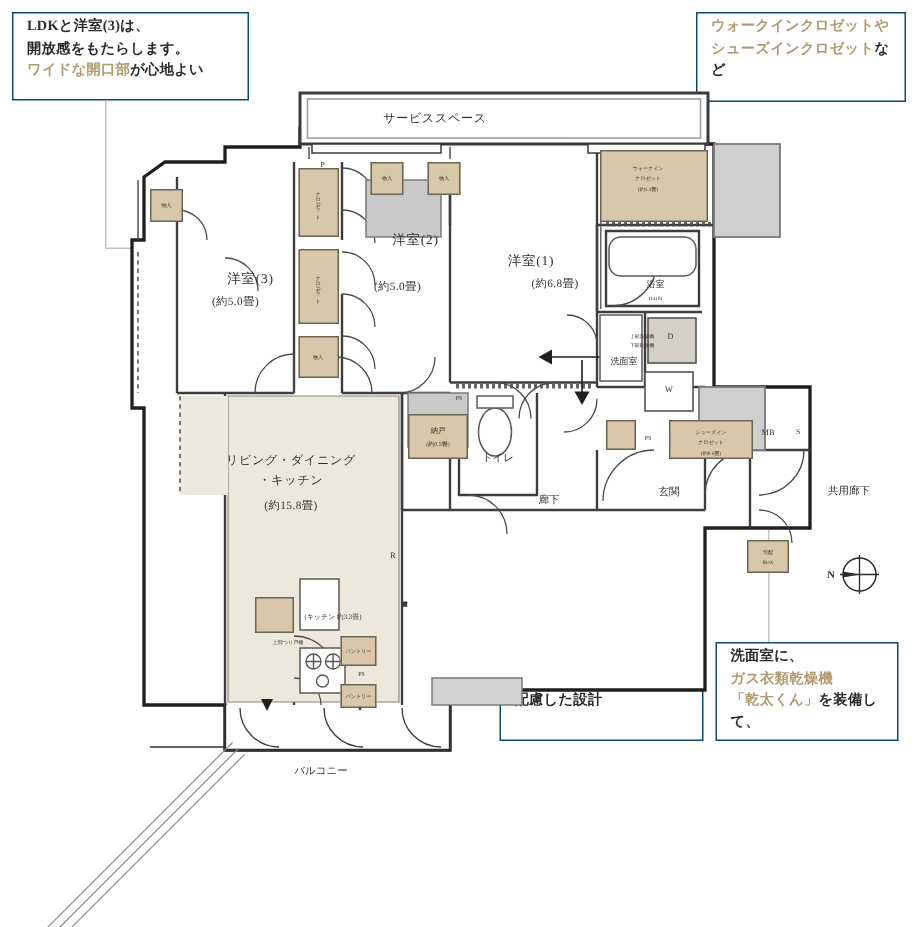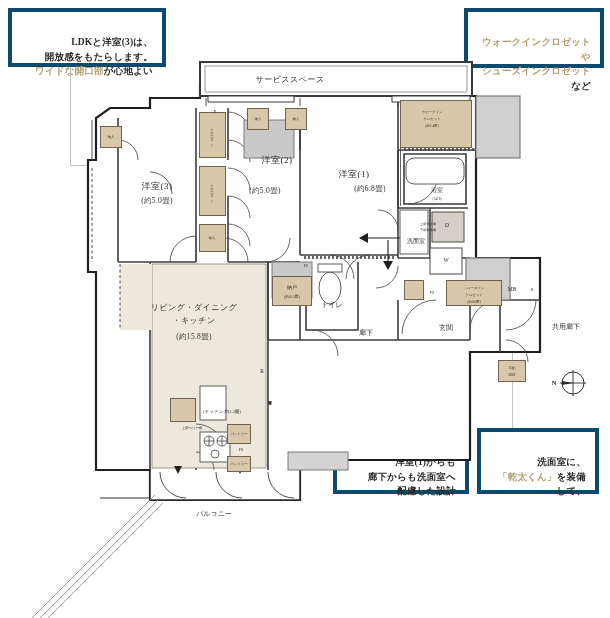--- a/index.html
+++ b/index.html
@@ -1,23 +1,23 @@
 <!DOCTYPE html>
 <html><head>
 <meta charset="utf-8">
 <style>
   html,body{margin:0;padding:0;background:#ffffff;}
   body{width:610px;height:618px;position:relative;
        font-family:"Liberation Serif","DejaVu Serif",serif;
        color:#2b2b2b;overflow:hidden;}
 
   
-  .callout{position:absolute;border:4px solid #0c4a6e;background:#fff;
-           box-sizing:border-box;padding:23px 9px;line-height:1.55;
-           font-size:9.5px;font-weight:bold;color:#2b2b2b;letter-spacing:.2px;text-align:right;}
+  .callout{position:absolute;border:1px solid #0c4a6e;background:#fff;
+           box-sizing:border-box;padding:2px 9px;line-height:1.55;
+           font-size:9.5px;font-weight:bold;color:#2b2b2b;letter-spacing:.2px;}
   .callout .hl{color:#b29a6f;}
   .leader{position:absolute;background:#c9c4bb;}
 
   
   #plan{position:absolute;left:0;top:0;width:610px;height:618px;}
 
   
   .lbl{position:absolute;color:#33302c;white-space:nowrap;
        font-family:"Liberation Serif","DejaVu Serif",serif;}
   .lbl.c{transform:translate(-50%,-50%);}
@@ -54,20 +54,21 @@
 
 <div class="callout" style="left:333px;top:428px;width:136px;height:66px;">
   <div>洋室(1)からも</div>
   <div>廊下からも洗面室へ</div>
   <div>配慮した設計</div>
 </div>
 <div class="leader" style="left:401px;top:300px;width:1px;height:128px;"></div>
 
 <div class="callout" style="left:477px;top:428px;width:122px;height:66px;">
   <div>洗面室に、</div>
+  <div><span class="hl">ガス衣類乾燥機</span></div>
   <div><span class="hl">「乾太くん」</span>を装備して、</div>
 </div>
 <div class="leader" style="left:512px;top:310px;width:1px;height:118px;"></div>
 
 <div id="plan">
 
 <svg class="arcsvg" width="610" height="618">
   <defs>
     <pattern id="dots" width="4" height="4" patternUnits="userSpaceOnUse">
       <rect width="2" height="4" fill="#4a4a4a"></rect>
@@ -259,21 +260,21 @@
 <div class="shape closet" style="left:446px;top:280px;width:56px;height:26px;"></div>
 <div class="shape closet" style="left:272px;top:276px;width:40px;height:30px;"></div>
 <div class="shape closet" style="left:227px;top:424px;width:24px;height:20px;"></div>
 <div class="shape closet" style="left:227px;top:456px;width:24px;height:16px;"></div>
 <div class="shape closet" style="left:170px;top:398px;width:26px;height:24px;"></div>
 <div class="shape closet" style="left:498px;top:360px;width:28px;height:22px;"></div>
 <div class="shape closet" style="left:404px;top:280px;width:20px;height:20px;"></div>
 
 <div class="lbl c room-name" style="left:290px;top:79px;font-size:8px;">サービススペース</div>
 
-<div class="lbl c room-name" style="left:157px;top:186px;">洋室(3)</div>
+<div class="lbl c room-name" style="left:167px;top:186px;">洋室(3)</div>
 <div class="lbl c room-size" style="left:157px;top:201px;">(約5.0畳)</div>
 
 <div class="lbl c room-name" style="left:265px;top:160px;padding-left:24px;">洋室(2)</div>
 <div class="lbl c room-size" style="left:265px;top:191px;">(約5.0畳)</div>
 
 <div class="lbl c room-name" style="left:354px;top:174px;">洋室(1)</div>
 <div class="lbl c room-size" style="left:354px;top:189px;margin-left:16px;">(約6.8畳)</div>
 
 <div class="lbl c room-name" style="left:194px;top:307px;font-size:8px;">リビング・ダイニング</div>
 <div class="lbl c room-name" style="left:194px;top:320px;font-size:8px;">・キッチン</div>

